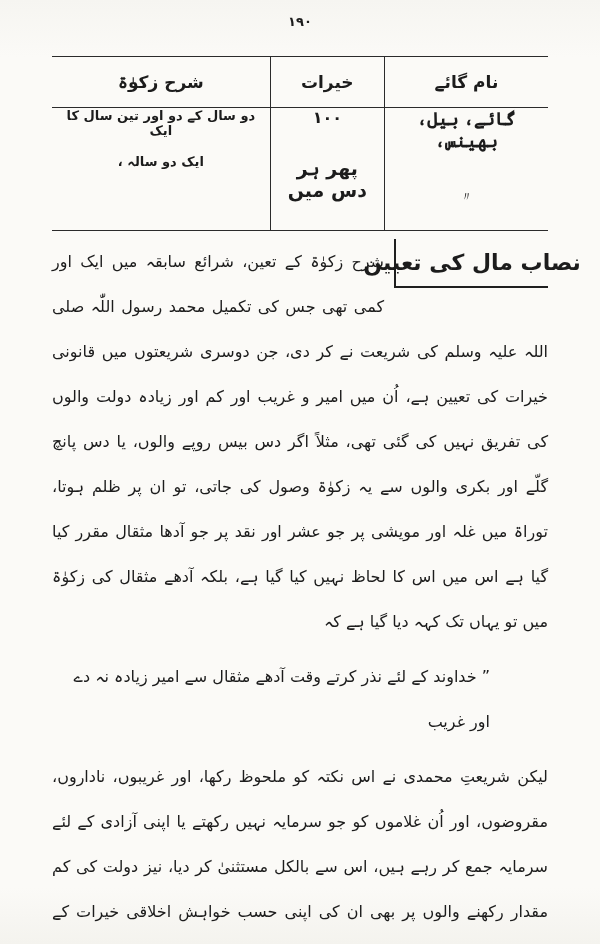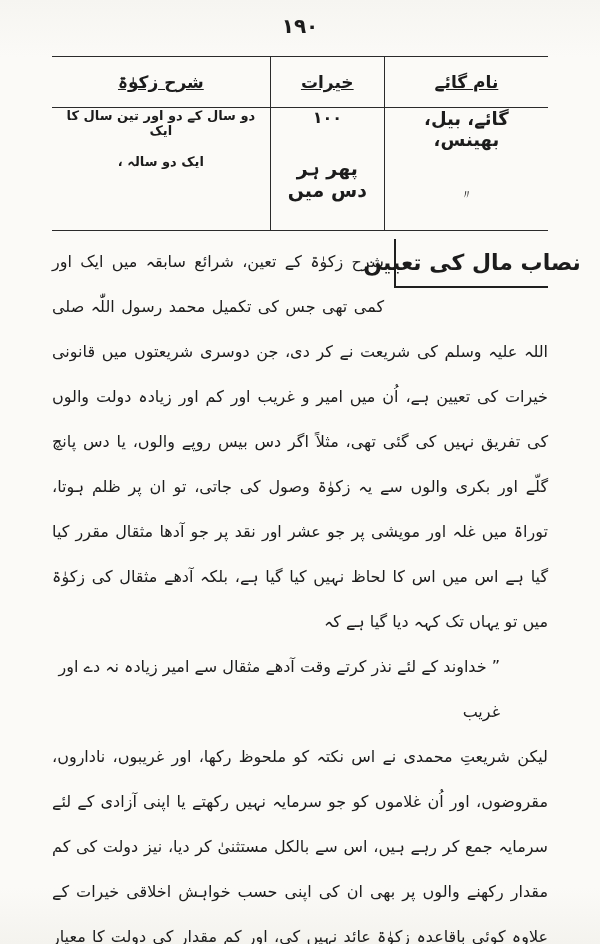--- a/index.html
+++ b/index.html
@@ -12,21 +12,21 @@
   .page {
     width: 600px; height: 944px;
     background: linear-gradient(180deg, #f6f5f1 0%, #fbfaf7 6%, #fbfaf7 94%, #f4f3ee 100%);
     box-sizing: border-box;
     direction: rtl;
   }
   .inner { padding: 10px 52px 0 52px; }
 
   .page-number {
     text-align: center;
-    font-size: 20px;
+    font-size: 13px;
     font-weight: 700;
     letter-spacing: 3px;
     padding-top: 4px;
     height: 30px;
   }
 
   
   table.zakat {
     width: 100%;
     border-collapse: collapse;
@@ -41,28 +41,27 @@
     vertical-align: top;
   }
   table.zakat thead th {
     border-top: 1.6px solid #2b2b2b;
     border-bottom: 1.6px solid #2b2b2b;
     height: 50px;
     font-size: 17px;
     font-weight: 700;
     text-align: center;
     vertical-align: middle;
-    text-decoration: underline;
   }
   table.zakat tbody td {
     height: 122px;
     border-bottom: 1.6px solid #2b2b2b;
   }
   table.zakat .sep { border-left: 1.4px solid #2b2b2b; border-right: 1.4px solid #2b2b2b; }
-  .cell-animal { text-align: center; font-size: 18px; font-weight: 700; padding-top: 10px; }
+  .cell-animal { text-align: center; font-size: 18px; font-weight: 700; padding-top: 10px; font-family: Liberation Serif, serif; }
   .ditto { text-align: center; font-size: 13px; color: #333; margin-top: 36px; font-weight: 400; }
   .cell-count { text-align: center; font-size: 16px; font-weight: 700; padding-top: 16px; }
   .count-note { font-size: 19px; font-weight: 600; margin-top: 30px; }
   .cell-rate { text-align: center; font-size: 13px; font-weight: 600; padding-top: 16px; }
   .rate2 { margin-top: 16px; }
 
   
   .section { margin-top: 8px; }
   .para {
     font-size: 16px;
@@ -77,21 +76,21 @@
     margin-left: 10px;
     border-left: 2px solid #1f1f1f;
     border-bottom: 2px solid #1f1f1f;
     display: flex;
     align-items: center;
     justify-content: center;
     font-size: 22px;
     font-weight: 700;
     white-space: nowrap;
   }
-  .quote { margin: 0; font-size: 16px; line-height: 45px; }
+  .quote { margin: 10px; font-size: 16px; line-height: 45px; }
   .quote .q1 { padding-right: 48px; }
   .quote .q2 { padding-right: 150px; }
 </style>
 </head>
 <body>
 
 <div class="page">
   <div class="inner">
 
     <div class="page-number">١٩٠</div>

